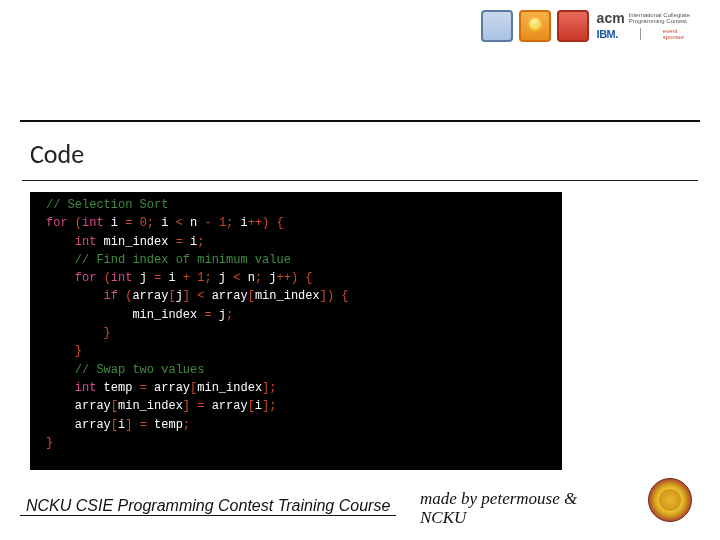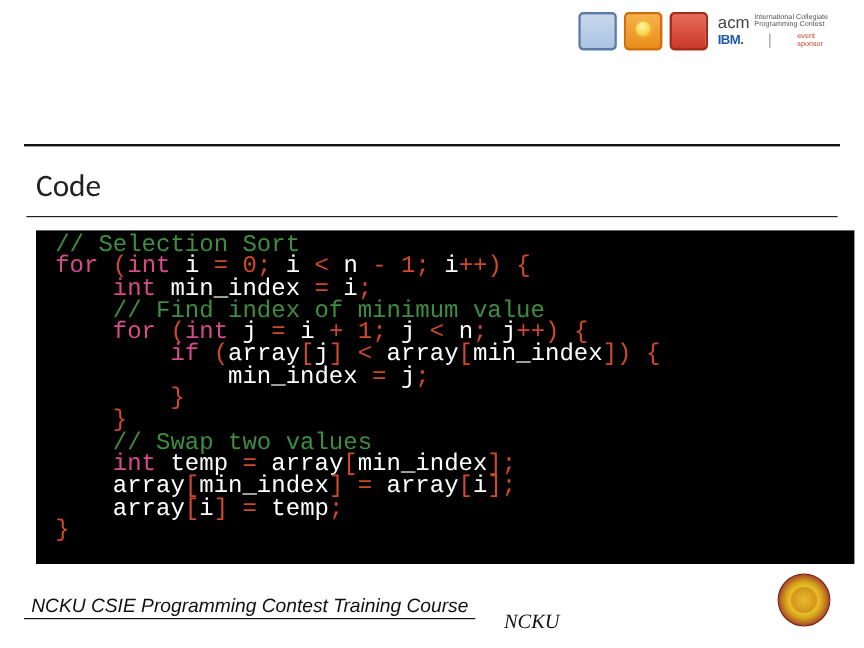--- a/index.html
+++ b/index.html
@@ -7,31 +7,31 @@
   .page { width: 720px; height: 540px; position: relative; }
 
   .header-logos { position: absolute; top: 10px; right: 30px; display: flex; gap: 8px; align-items: flex-start; }
   .logo-set { display: flex; gap: 6px; }
   .logo-square { width: 32px; height: 32px; border-radius: 4px; display: flex; align-items: center; justify-content: center; }
   .logo-blue { background: linear-gradient(180deg, #c9d8ec, #a9c3e2); border: 2px solid #5a7ba6; }
   .logo-orange { background: linear-gradient(180deg, #f6b04a, #e98c1c); border: 2px solid #d36f0b; }
   .logo-red { background: linear-gradient(180deg, #e76a5a, #c93928); border: 2px solid #a72a1b; }
   .logo-text-col { display: flex; flex-direction: column; gap: 2px; font-size: 7px; color: #555; }
   .logo-acm-row { display:flex; align-items:center; gap:4px; }
-  .logo-acm { font-weight: normal; font-size: 14px; color: #444; }
+  .logo-acm { font-weight: bold; font-size: 14px; color: #444; }
   .logo-ibm { font-weight: bold; color: #1f5aa6; font-size: 11px; letter-spacing: -0.5px; }
   .bulb { width: 20px; height: 20px; position: relative; }
   .bulb::before { content:""; position:absolute; top:2px; left:4px; width:12px; height:12px; border-radius:50%; background: radial-gradient(circle at 40% 30%, #fff3a0, #f3c21e); box-shadow: 0 0 4px #f6c935; }
 
   .hr-top { position: absolute; top: 120px; left: 20px; right: 20px; border-top: 2px solid #111; }
 
   .section-title { position: absolute; top: 138px; left: 30px; font-size: 26px; color: #222; font-family: Calibri, "Segoe UI", Arial, sans-serif; }
   .hr-sub { position: absolute; top: 180px; left: 22px; right: 22px; border-top: 1px solid #222; }
 
-  .code-block { position: absolute; top: 192px; left: 30px; width: 682px; height: 278px; background: #000; color: #fff; font-family: Consolas, "Courier New", monospace; font-size: 20px; line-height: 18.3px; padding: 4px 8px 4px 16px; white-space: pre; overflow: hidden; }
+  .code-block { position: absolute; top: 192px; left: 30px; width: 532px; height: 278px; background: #000; color: #fff; font-family: Consolas, "Courier New", monospace; font-size: 12px; line-height: 18.3px; padding: 4px 8px 4px 16px; white-space: pre; overflow: hidden; }
   .tok-com { color: #3f8d3f; }   
   .tok-kw  { color: #d64b8b; }   
   .tok-type{ color: #d64b8b; }   
   .tok-op  { color: #d04a2a; }   
   .tok-num { color: #d04a2a; }   
   .tok-id  { color: #ffffff; }
 
   .footer-left { position: absolute; left: 20px; bottom: 24px; font-size: 16px; color: #111; font-style: italic; border-bottom: 1px solid #111; padding: 0 6px; }
   .footer-left::before, .footer-left::after { content:""; }
 
@@ -85,19 +85,19 @@
 <span class="tok-id">    </span><span class="tok-com">// Swap two values</span>
 <span class="tok-id">    </span><span class="tok-type">int</span><span class="tok-id"> temp </span><span class="tok-op">=</span><span class="tok-id"> array</span><span class="tok-op">[</span><span class="tok-id">min_index</span><span class="tok-op">];</span>
 <span class="tok-id">    array</span><span class="tok-op">[</span><span class="tok-id">min_index</span><span class="tok-op">]</span><span class="tok-id"> </span><span class="tok-op">=</span><span class="tok-id"> array</span><span class="tok-op">[</span><span class="tok-id">i</span><span class="tok-op">];</span>
 <span class="tok-id">    array</span><span class="tok-op">[</span><span class="tok-id">i</span><span class="tok-op">]</span><span class="tok-id"> </span><span class="tok-op">=</span><span class="tok-id"> temp</span><span class="tok-op">;</span>
 <span class="tok-op">}</span>
 </div>
 
   <div class="footer-left">NCKU CSIE Programming Contest Training Course</div>
 
   <div class="footer-right">
-    <br>
+    <span>made by petermouse &amp;</span><br>
     <span>NCKU</span>
   </div>
 
   <div class="emblem"></div>
 
 </div>
 
 </body></html>

